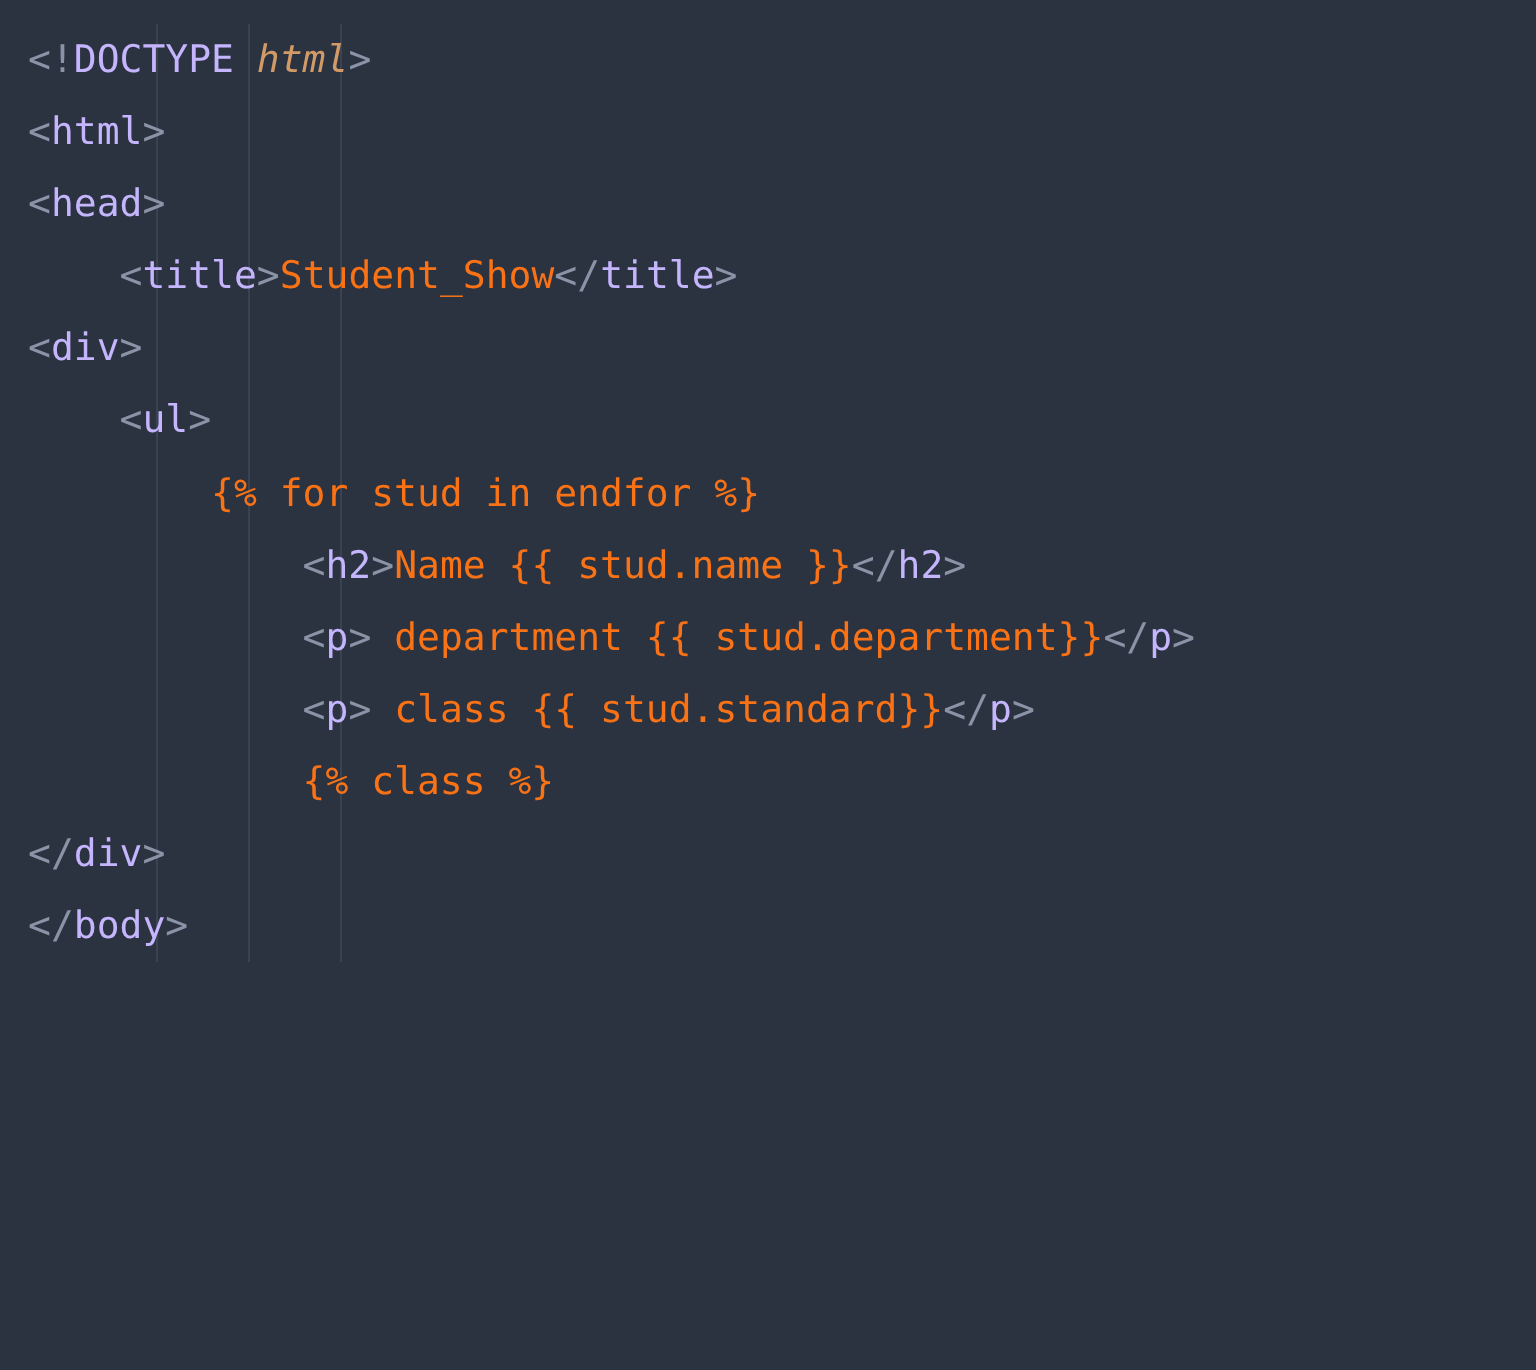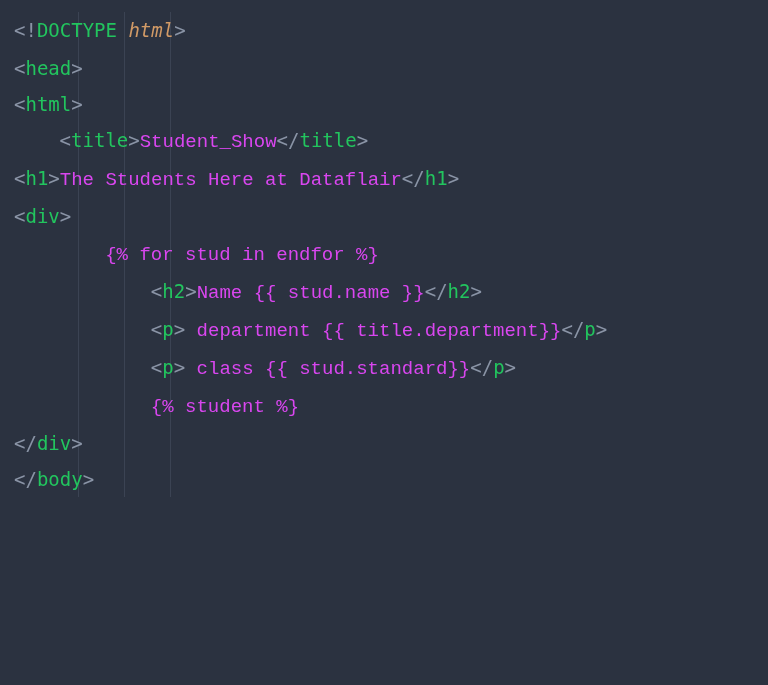--- a/index.html
+++ b/index.html
@@ -17,23 +17,23 @@
     width: 768px;
     height: 685px;
     overflow: hidden;
     position: relative;
   }
   .line {
     white-space: pre;
     position: relative;
   }
   .punc { color: #8a94a6; }
-  .tag { color: #22c55e; }
+  .tag { color: #c4b5fd; }
   .attr { color: #d19a66; font-style: italic; }
-  .text { color: #d946ef; font-family: Liberation Mono, monospace; }
+  .text { color: #f97316; }
   .guide {
     position: absolute;
     top: 0;
     bottom: 0;
     width: 1px;
     background: rgba(90,100,120,0.35);
     pointer-events: none;
   }
   .g1 { left: 64px; }
   .g2 { left: 110px; }
@@ -45,43 +45,43 @@
 </head>
 <body>
 
 <div class="editor">
   <div class="guide g1"></div>
   <div class="guide g2"></div>
   <div class="guide g3"></div>
 
   <div class="line"><span class="punc">&lt;!</span><span class="tag">DOCTYPE</span><span class="text"> </span><span class="attr">html</span><span class="punc">&gt;</span></div>
 
+  <div class="line"><span class="punc">&lt;</span><span class="tag">html</span><span class="punc">&gt;</span></div>
+
   <div class="line"><span class="punc">&lt;</span><span class="tag">head</span><span class="punc">&gt;</span></div>
-
-  <div class="line"><span class="punc">&lt;</span><span class="tag">html</span><span class="punc">&gt;</span></div>
 
   <div class="line"><span class="text">    </span><span class="punc">&lt;</span><span class="tag">title</span><span class="punc">&gt;</span><span class="text">Student_Show</span><span class="punc">&lt;</span><span class="punc">/</span><span class="tag">title</span><span class="punc">&gt;</span></div>
 
 
 
-  <div class="line"><span class="punc">&lt;</span><span class="tag">h1</span><span class="punc">&gt;</span><span class="text">The Students Here at Dataflair</span><span class="punc">&lt;</span><span class="punc">/</span><span class="tag">h1</span><span class="punc">&gt;</span></div>
 
   <div class="line"><span class="punc">&lt;</span><span class="tag">div</span><span class="punc">&gt;</span></div>
 
+  <div class="line"><span class="text">    </span><span class="punc">&lt;</span><span class="tag">ul</span><span class="punc">&gt;</span></div>
 
   <div class="line"><span class="text">        </span><span class="text">{% for stud in endfor %}</span></div>
 
 
   <div class="line"><span class="text">            </span><span class="punc">&lt;</span><span class="tag">h2</span><span class="punc">&gt;</span><span class="text">Name {{ stud.name }}</span><span class="punc">&lt;</span><span class="punc">/</span><span class="tag">h2</span><span class="punc">&gt;</span></div>
 
-  <div class="line"><span class="text">            </span><span class="punc">&lt;</span><span class="tag">p</span><span class="punc">&gt;</span><span class="text"> department {{ title.department}}</span><span class="punc">&lt;</span><span class="punc">/</span><span class="tag">p</span><span class="punc">&gt;</span></div>
+  <div class="line"><span class="text">            </span><span class="punc">&lt;</span><span class="tag">p</span><span class="punc">&gt;</span><span class="text"> department {{ stud.department}}</span><span class="punc">&lt;</span><span class="punc">/</span><span class="tag">p</span><span class="punc">&gt;</span></div>
 
   <div class="line"><span class="text">            </span><span class="punc">&lt;</span><span class="tag">p</span><span class="punc">&gt;</span><span class="text"> class {{ stud.standard}}</span><span class="punc">&lt;</span><span class="punc">/</span><span class="tag">p</span><span class="punc">&gt;</span></div>
 
 
-  <div class="line"><span class="text">            </span><span class="text">{% student %}</span></div>
+  <div class="line"><span class="text">            </span><span class="text">{% class %}</span></div>
 
 
   <div class="line"><span class="punc">&lt;</span><span class="punc">/</span><span class="tag">div</span><span class="punc">&gt;</span></div>
 
   <div class="line"><span class="punc">&lt;</span><span class="punc">/</span><span class="tag">body</span><span class="punc">&gt;</span></div>
 
 </div>
 
 </body></html>

